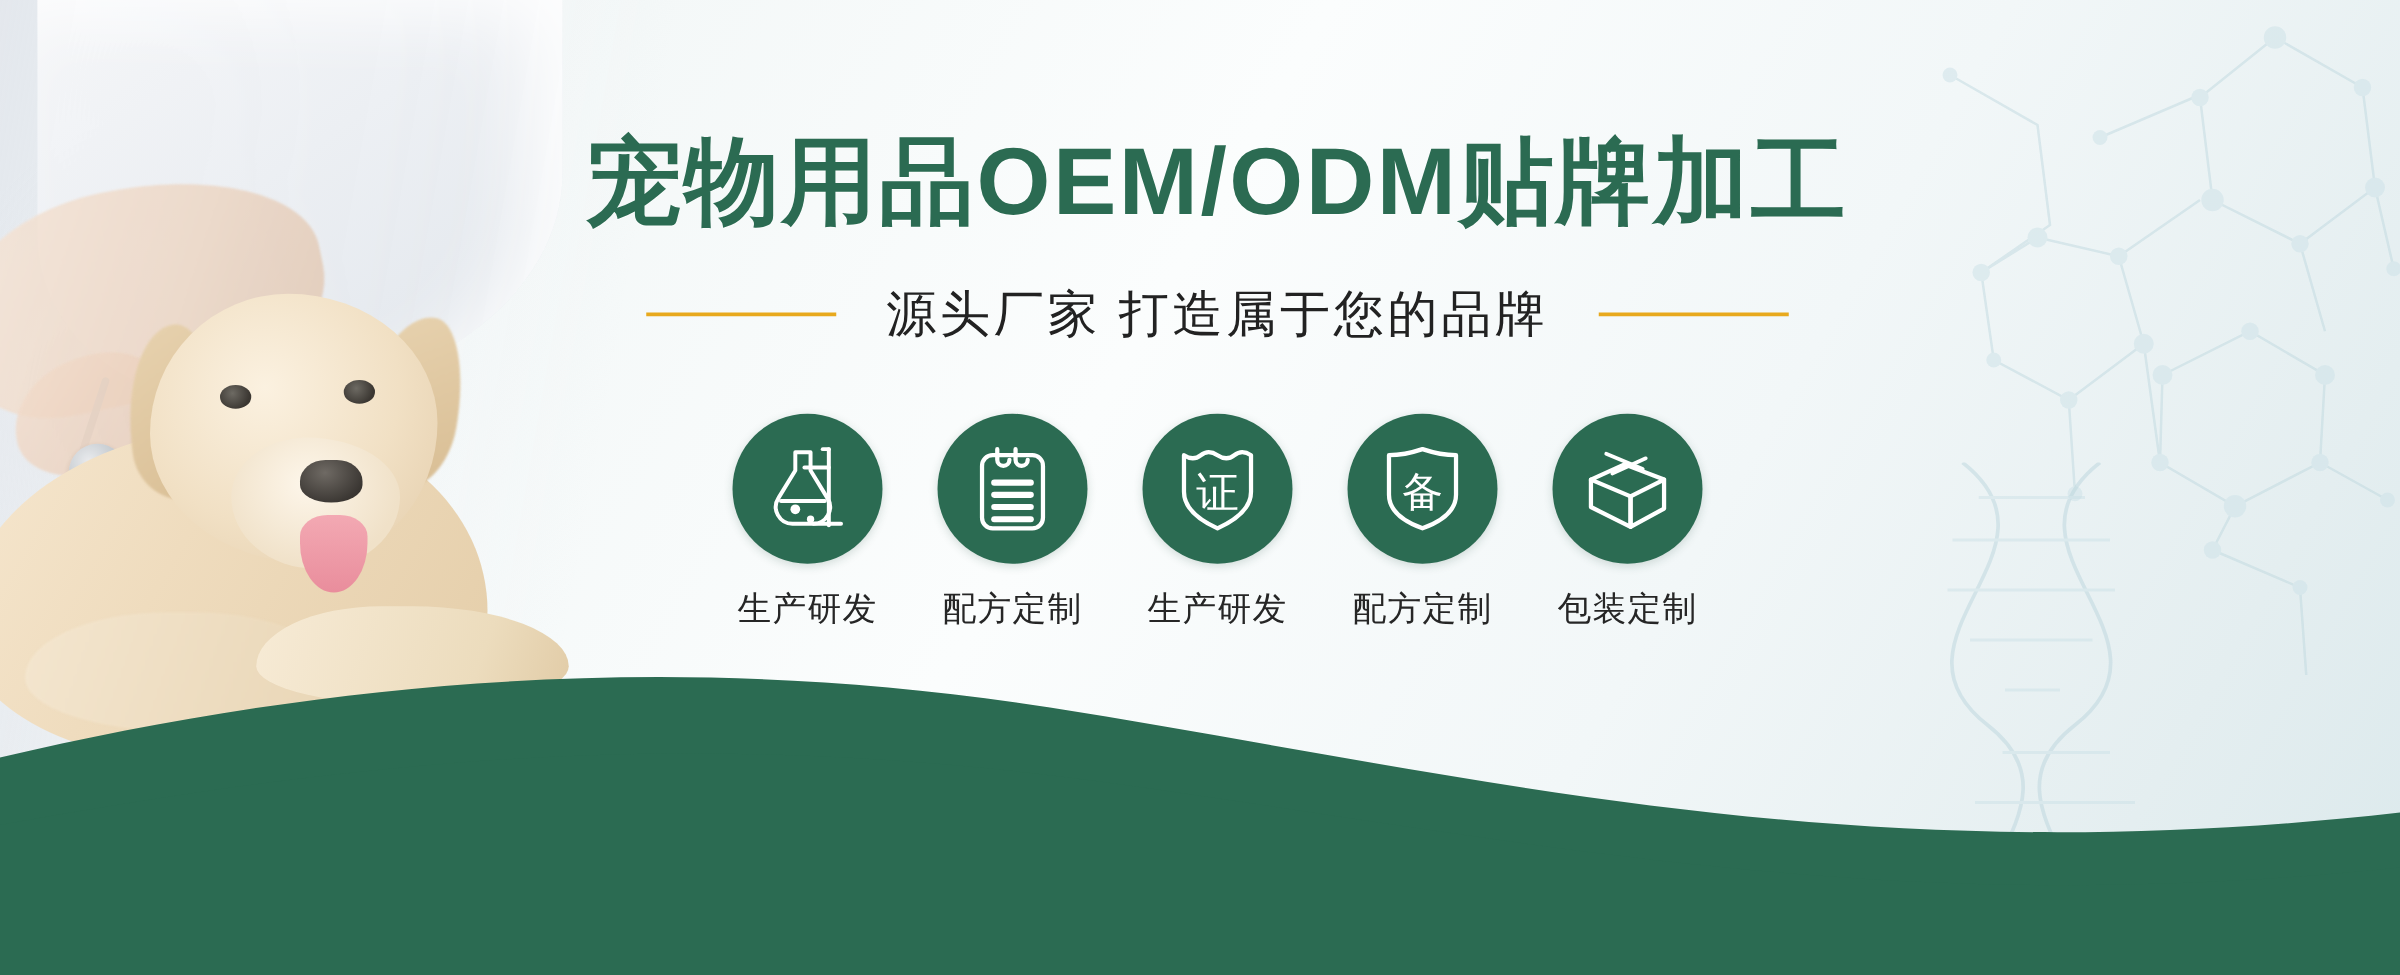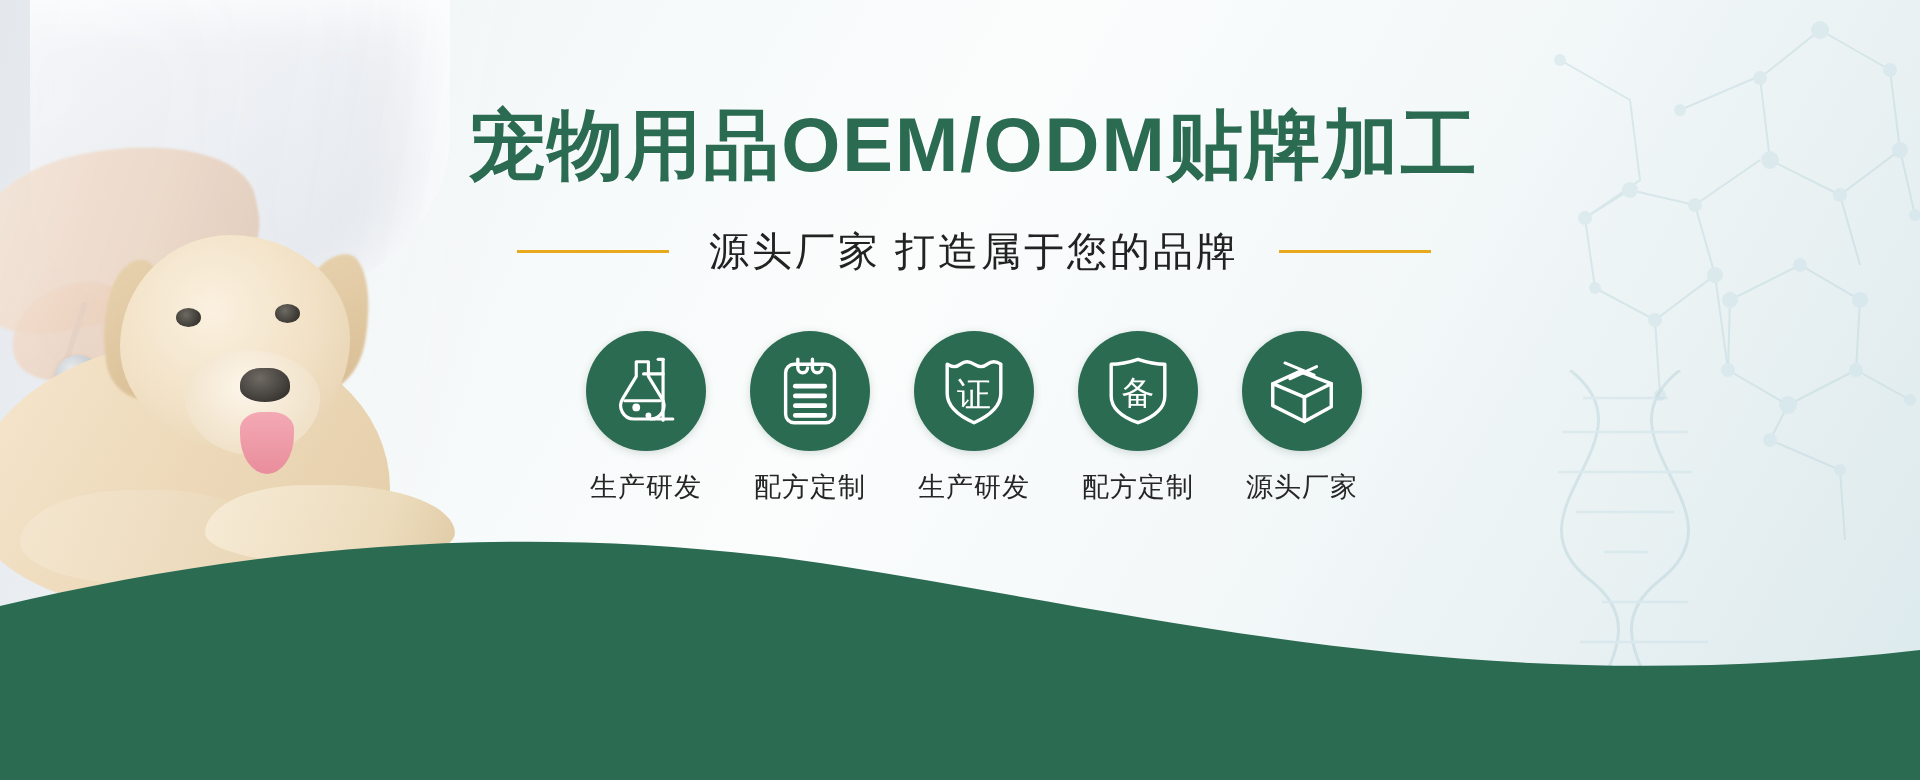--- a/index.html
+++ b/index.html
@@ -331,21 +331,21 @@
       <div class="feature">
         <div class="badge">
           <svg viewBox="0 0 64 64" fill="none" stroke="#ffffff" stroke-width="2.8" stroke-linecap="round" stroke-linejoin="round">
             <path d="M8 26 L30 16 L56 26 L34 37 Z"></path>
             <path d="M8 26 v18 l26 13 V37"></path>
             <path d="M34 37 v20 l22 -12 V26"></path>
             <path d="M18 9 L42 19" stroke-width="2.4"></path>
             <path d="M44 12 L22 22" stroke-width="2.4"></path>
           </svg>
         </div>
-        <div class="feature-label">源头厂家</div>
+        <div class="feature-label">包装定制</div>
       </div>
 
     </div>
   </div>
 
   <svg class="wave" viewBox="0 0 1920 270" preserveAspectRatio="none">
     <path d="M0 96 C 240 40 520 6 840 56 C 1180 110 1480 190 1920 140 L1920 270 L0 270 Z" fill="#2b6b52"></path>
     <path d="M0 150 C 300 96 560 70 900 118 C 1240 166 1520 226 1920 184 L1920 270 L0 270 Z" fill="#2b6b52" opacity=".55"></path>
   </svg>
 

